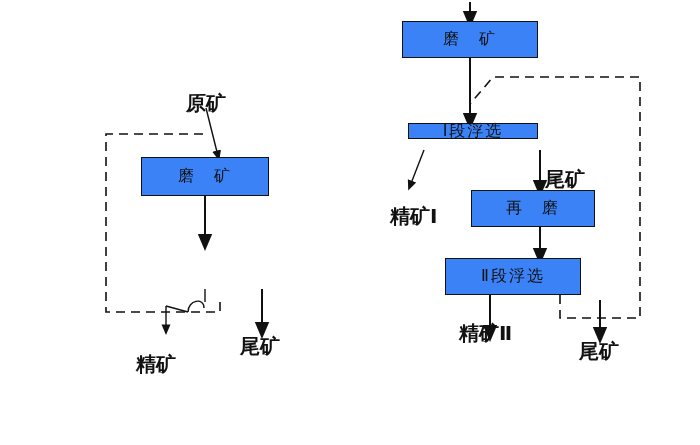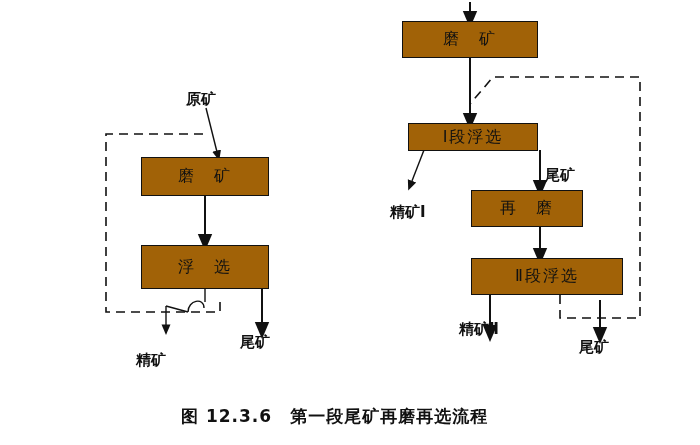--- a/index.html
+++ b/index.html
@@ -11,34 +11,34 @@
     position: relative;
     width: 700px;
     height: 445px;
     background: #ffffff;
     font-family: "DejaVu Sans", sans-serif;
     overflow: hidden;
   }
   .box {
     position: absolute;
     border: 1.6px solid #111;
-    background: #a16207;
+    background: #3b82f6;
     box-sizing: border-box;
     display: flex;
     align-items: center;
     justify-content: center;
     color: #111;
     font-size: 16px;
     letter-spacing: 2px;
     white-space: nowrap;
   }
   .lbl {
     position: absolute;
     color: #111;
-    font-size: 15px;
+    font-size: 20px;
     white-space: nowrap;
     font-weight: 700;
   }
   .caption {
     position: absolute;
     color: #111;
     font-size: 17px;
     font-weight: 700;
     white-space: nowrap;
     letter-spacing: 1px;
@@ -111,65 +111,59 @@
 
     <path class="solid" d="M600,333 L600,334"></path>
     <path class="dash" d="M560,295 L560,318 L640,318 L640,77 L493,77 L470,104"></path>
     <path class="solid" d="M600,300 L600,336" marker-end="url(#arrow)"></path>
   </svg>
 
   <div class="box" style="left:141px; top:157px; width:128px; height:39px;">
     <span>磨　矿</span>
   </div>
 
-  <div class="box" style="left:141px; top:245px; width:128px; height:44px;">
-    <span>浮　选</span>
-  </div>
 
   <div class="lbl" style="left:186px; top:90px;">
     <span>原矿</span>
   </div>
 
   <div class="lbl" style="left:136px; top:351px;">
     <span>精矿</span>
   </div>
 
   <div class="lbl" style="left:240px; top:333px;">
     <span>尾矿</span>
   </div>
 
   <div class="box" style="left:402px; top:21px; width:136px; height:37px;">
     <span>磨　矿</span>
   </div>
 
-  <div class="box" style="left:408px; top:123px; width:130px; height:28px;text-align:right;">
+  <div class="box" style="left:408px; top:123px; width:130px; height:16px;text-align:right;">
     <span>Ⅰ段浮选</span>
   </div>
 
-  <div class="box" style="left:471px; top:190px; width:112px; height:37px;">
+  <div class="box" style="left:471px; top:190px; width:124px; height:37px;">
     <span>再　磨</span>
   </div>
 
-  <div class="box" style="left:471px; top:258px; width:152px; height:37px;">
+  <div class="box" style="left:445px; top:258px; width:136px; height:37px;">
     <span>Ⅱ段浮选</span>
   </div>
 
   <div class="lbl" style="left:390px; top:203px;">
     <span>精矿Ⅰ</span>
   </div>
 
   <div class="lbl" style="left:545px; top:166px;">
     <span>尾矿</span>
   </div>
 
   <div class="lbl" style="left:459px; top:320px;">
     <span>精矿Ⅱ</span>
   </div>
 
   <div class="lbl" style="left:579px; top:338px;">
     <span>尾矿</span>
   </div>
 
-  <div class="caption" style="left:181px; top:405px;">
-    <span>图 12.3.6　第一段尾矿再磨再选流程</span>
-  </div>
 
 </div>
 
 </body></html>

